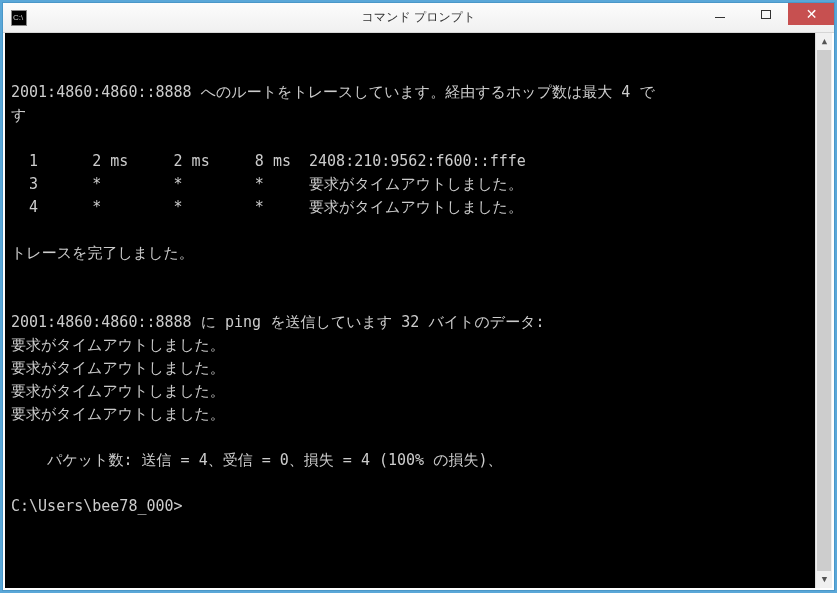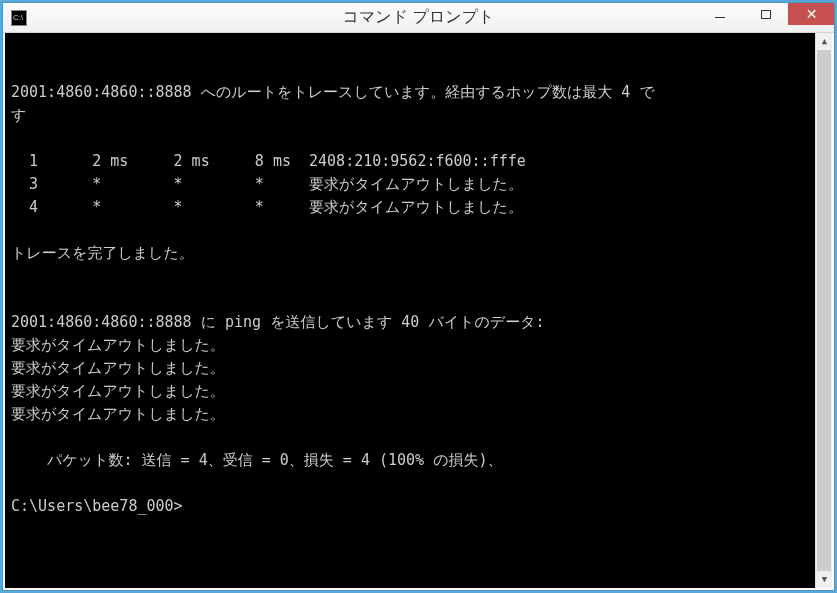--- a/index.html
+++ b/index.html
@@ -36,21 +36,21 @@
     font-size: 8px;
     line-height: 14px;
     color: #ccc;
     text-align: left;
     padding-left: 1px;
   }
   .title-text {
     position: absolute;
     left: 50%;
     transform: translateX(-50%);
-    font-size: 16px;
+    font-size: 12px;
     color: #333;
   }
   .title-buttons {
     margin-left: auto;
     display: flex;
     height: 100%;
   }
   .title-btn {
     width: 46px;
     height: 22px;
@@ -153,21 +153,21 @@
     <div class="line"> </div>
 
     <div class="line"><span>  1</span>  <span>    2 ms</span> <span>    2 ms</span> <span>    8 ms</span> <span> 2408:210:9562:f600::fffe</span></div>
     <div class="line"><span>  3</span>  <span>    *   </span> <span>    *   </span> <span>    *   </span> <span> 要求がタイムアウトしました。</span></div>
     <div class="line"><span>  4</span>  <span>    *   </span> <span>    *   </span> <span>    *   </span> <span> 要求がタイムアウトしました。</span></div>
 
     <div class="line"> </div>
     <div class="line">トレースを完了しました。</div>
     <div class="line"> </div>
     <div class="line"> </div>
-    <div class="line">2001:4860:4860::8888 に ping を送信しています 40 バイトのデータ:</div>
+    <div class="line">2001:4860:4860::8888 に ping を送信しています 32 バイトのデータ:</div>
     <div class="line">要求がタイムアウトしました。</div>
     <div class="line">要求がタイムアウトしました。</div>
     <div class="line">要求がタイムアウトしました。</div>
     <div class="line">要求がタイムアウトしました。</div>
     <div class="line"> </div>
     <div class="line">    パケット数: 送信 = 4、受信 = 0、損失 = 4 (100% の損失)、</div>
     <div class="line"> </div>
     <div class="line"><span>C:\Users\bee78_000&gt;</span></div>
 
     <div class="scrollbar">

